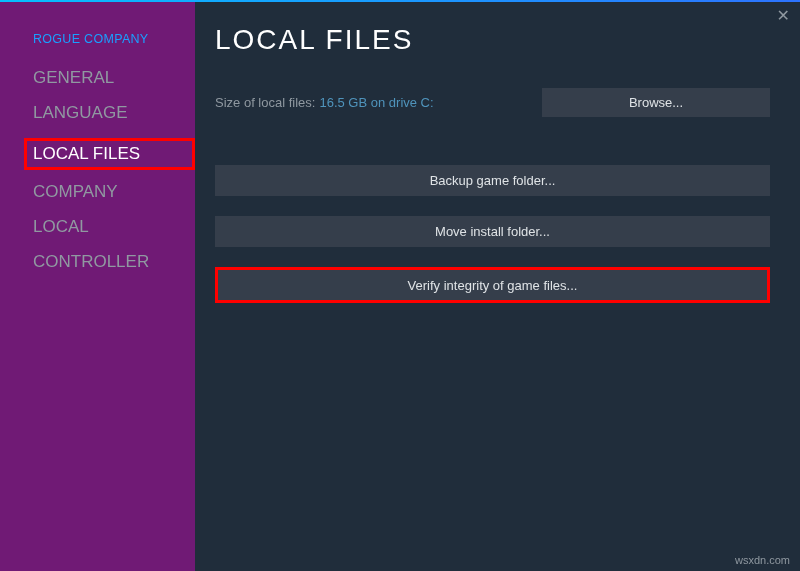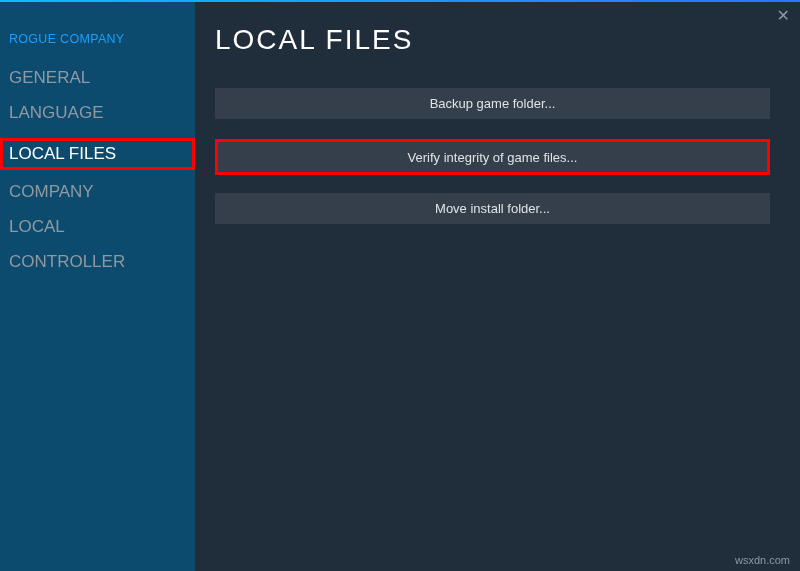--- a/index.html
+++ b/index.html
@@ -28,23 +28,23 @@
       color: #8f98a0;
       font-size: 16px;
       cursor: pointer;
     }
     .container {
       display: flex;
       height: calc(100% - 2px);
     }
     .sidebar {
       width: 195px;
-      background: #0c4a6e;
+      background: #701a75;
       padding-top: 30px;
-      padding-left: 9px;
+      padding-left: 33px;
     }
     .sidebar-title {
       color: #1a9fff;
       font-size: 12.5px;
       letter-spacing: 0.3px;
       margin-bottom: 22px;
       font-weight: normal;
     }
     .sidebar-item {
       color: #9099a1;
@@ -139,20 +139,26 @@
       <div class="sidebar-item active" style="margin-bottom:0">LOCAL FILES</div>
     </div>
     <div class="sidebar-item">COMPANY</div><br>
     <div class="sidebar-item">LOCAL</div><br>
     <div class="sidebar-item">CONTROLLER</div>
   </div>
 
   <div class="main">
     <h1 class="page-title">LOCAL FILES</h1>
 
+    <div class="file-size-row">
+      <span class="file-size-label">Size of local files:</span>
+      <span class="file-size-value">16.5 GB on drive C:</span>
+      <div class="spacer"></div>
+      <button class="btn btn-browse">Browse...</button>
+    </div>
 
     <button class="btn btn-wide">Backup game folder...</button>
+    <button class="btn btn-wide">Move install folder...</button>
     <button class="btn btn-wide highlighted">Verify integrity of game files...</button>
-    <button class="btn btn-wide">Move install folder...</button>
   </div>
 </div>
 
 <div class="watermark">wsxdn.com</div>
 
 </body></html>

